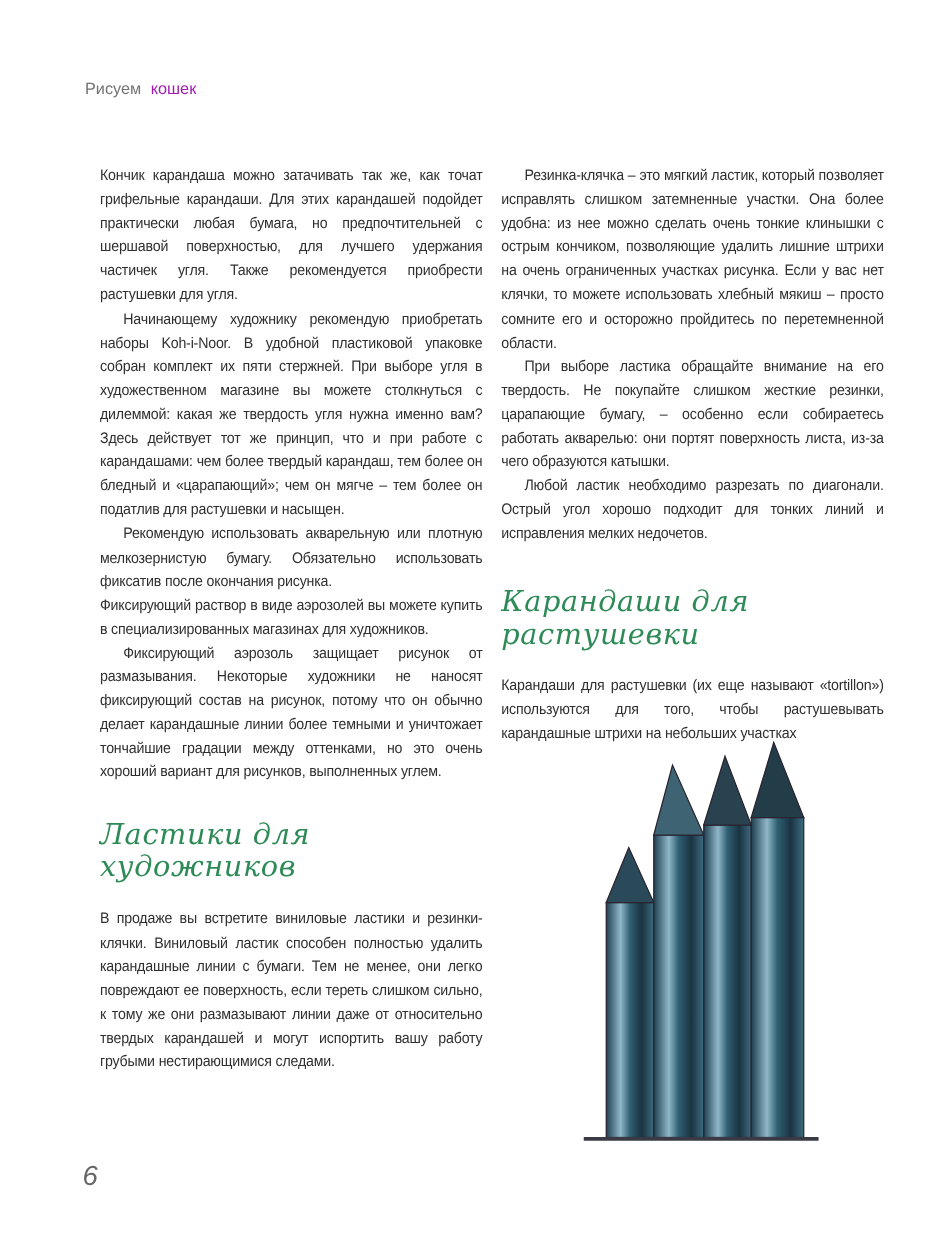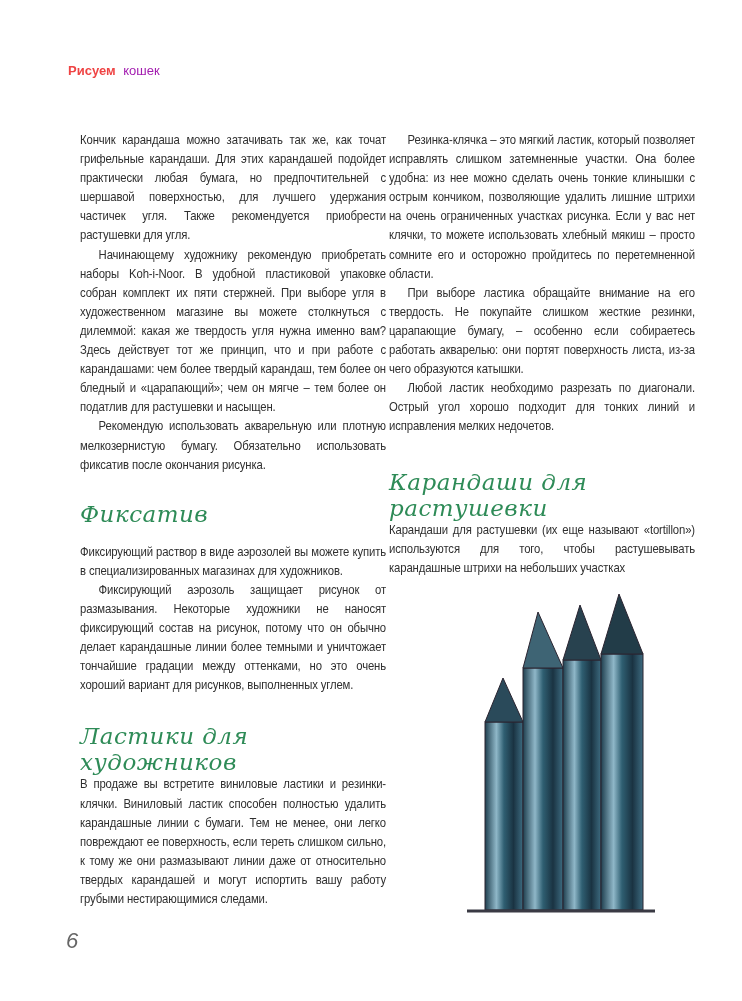--- a/index.html
+++ b/index.html
@@ -4,25 +4,25 @@
   <style>
     html, body { margin: 0; padding: 0; }
     body {
       width: 742px; height: 1001px; background: #ffffff; position: relative; overflow: hidden;
       font-family: "Liberation Sans", sans-serif; color: #2a2a2a;
     }
     .running-head {
       position: absolute; left: 68px; top: 63px; font-size: 13px; color: #333;
       font-family: "Liberation Sans", sans-serif;
     }
-    .running-head .bold { font-weight: bold; color: #ef4444; text-align: center; }
+    .running-head .bold { font-weight: normal; color: #737373; text-align: center; }
     .running-head .light { color: #a21caf; margin-left: 4px; }
     .col { position: absolute; width: 306px; }
     .col-left { left: 80px; top: 131px; }
-    .col-right { left: 389px; top: 131px; }
+    .col-right { left: 401px; top: 131px; }
     p.body {
       margin: 0; font-size: 12.2px; line-height: 19.1px; text-align: justify;
       letter-spacing: -0.15px; color: #2f2f2f;
       font-family: "Liberation Sans", sans-serif;
       transform: scaleX(0.93); transform-origin: left top; width: 329px;
     }
     p.body.indent { text-indent: 20px; }
     h2.script {
       margin: 0; font-family: "DejaVu Serif", serif; font-style: italic; font-weight: normal;
       color: #2e8b57; font-size: 23px; letter-spacing: 0.5px;
@@ -39,34 +39,33 @@
 <div class="running-head">
   <span class="bold">Рисуем</span>
   <span class="light">кошек</span>
 </div>
 
 <div class="col col-left">
   <p class="body">Кончик карандаша можно затачивать так же, как точат грифельные карандаши. Для этих карандашей подойдет практически любая бумага, но предпочтительней с шершавой поверхностью, для лучшего удержания частичек угля. Также рекомендуется приобрести растушевки для угля.</p>
   <p class="body indent">Начинающему художнику рекомендую приобретать наборы Koh-i-Noor. В удобной пластиковой упаковке собран комплект их пяти стержней. При выборе угля в художественном магазине вы можете столкнуться с дилеммой: какая же твердость угля нужна именно вам? Здесь действует тот же принцип, что и при работе с карандашами: чем более твердый карандаш, тем более он бледный и «царапающий»; чем он мягче – тем более он податлив для растушевки и насыщен.</p>
   <p class="body indent">Рекомендую использовать акварельную или плотную мелкозернистую бумагу. Обязательно использовать фиксатив после окончания рисунка.</p>
 
-  <h2 class="script" style="margin-top:26px;margin-bottom:16px;">Фиксатив</h2>
   <p class="body">Фиксирующий раствор в виде аэрозолей вы можете купить в специализированных магазинах для художников.</p>
   <p class="body indent">Фиксирующий аэрозоль защищает рисунок от размазывания. Некоторые художники не наносят фиксирующий состав на рисунок, потому что он обычно делает карандашные линии более темными и уничтожает тончайшие градации между оттенками, но это очень хороший вариант для рисунков, выполненных углем.</p>
 
-  <h2 class="script" style="margin-top:28px;">Ластики для художников</h2>
+  <h2 class="script" style="margin-top:28px;margin-bottom:18px;">Ластики для художников</h2>
   <p class="body">В продаже вы встретите виниловые ластики и резинки-клячки. Виниловый ластик способен полностью удалить карандашные линии с бумаги. Тем не менее, они легко повреждают ее поверхность, если тереть слишком сильно, к тому же они размазывают линии даже от относительно твердых карандашей и могут испортить вашу работу грубыми нестирающимися следами.</p>
 </div>
 
 <div class="col col-right">
   <p class="body indent">Резинка-клячка – это мягкий ластик, который позволяет исправлять слишком затемненные участки. Она более удобна: из нее можно сделать очень тонкие клинышки с острым кончиком, позволяющие удалить лишние штрихи на очень ограниченных участках рисунка. Если у вас нет клячки, то можете использовать хлебный мякиш – просто сомните его и осторожно пройдитесь по перетемненной области.</p>
   <p class="body indent">При выборе ластика обращайте внимание на его твердость. Не покупайте слишком жесткие резинки, царапающие бумагу, – особенно если собираетесь работать акварелью: они портят поверхность листа, из-за чего образуются катышки.</p>
   <p class="body indent">Любой ластик необходимо разрезать по диагонали. Острый угол хорошо подходит для тонких линий и исправления мелких недочетов.</p>
 
-  <h2 class="script" style="margin-top:32px;">Карандаши для растушевки</h2>
+  <h2 class="script" style="margin-top:32px;margin-bottom:18px;">Карандаши для растушевки</h2>
   <p class="body">Карандаши для растушевки (их еще называют «tortillon») используются для того, чтобы растушевывать карандашные штрихи на небольших участках</p>
 </div>
 
 <div class="illustration">
   <svg width="200" height="340" viewBox="0 0 200 340">
     <defs>
       <linearGradient id="g1" x1="0" x2="1" y1="0" y2="0">
         <stop offset="0" stop-color="#1f3f4f"></stop>
         <stop offset="0.3" stop-color="#8fb7c8"></stop>
         <stop offset="0.5" stop-color="#2f5f72"></stop>

